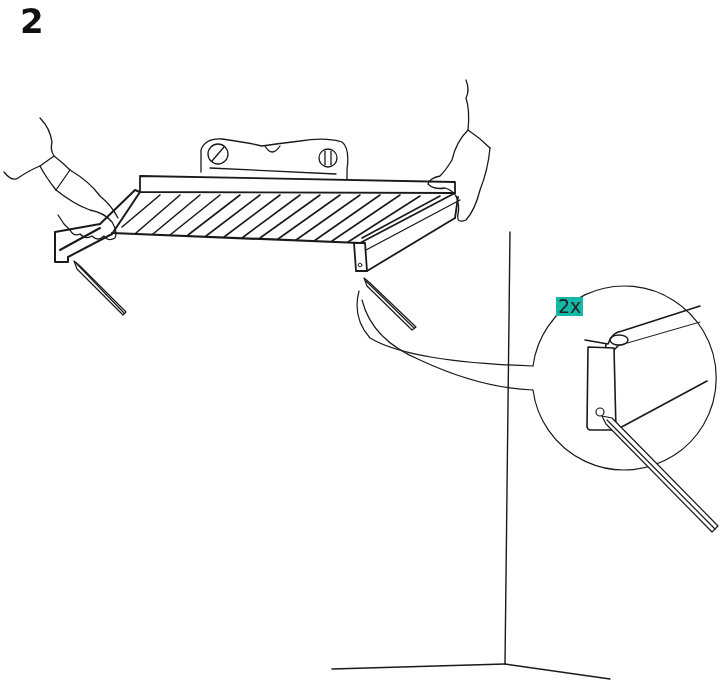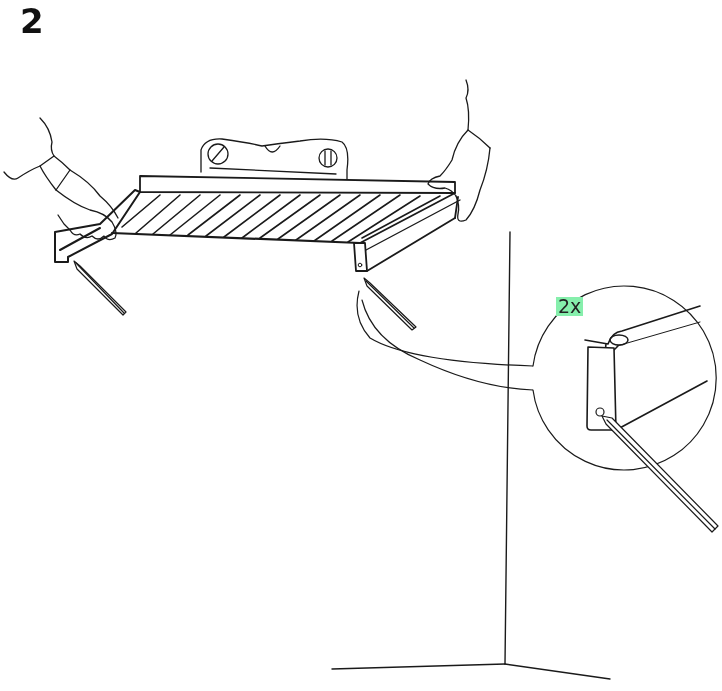--- a/index.html
+++ b/index.html
@@ -5,21 +5,21 @@
   html, body { margin: 0; padding: 0; background: #ffffff; }
   body { width: 722px; height: 691px; position: relative; overflow: hidden; font-family: "DejaVu Sans", sans-serif; }
   .step-number {
     position: absolute; left: 20px; top: 4px;
     font-family: "DejaVu Sans", sans-serif; font-weight: bold; font-size: 34px;
     color: #111111; line-height: 1;
   }
   .qty-label {
     position: absolute; left: 556px; top: 297px;
     font-family: "DejaVu Sans", sans-serif; font-size: 19px; color: #222222; line-height: 1;
-    background: #86efac; padding: 0 2px;
+    background: #14b8a6; padding: 0 2px;
   }
   svg.art { position: absolute; left: 0; top: 0; }
 </style>
 </head>
 <body>
 
 <div class="step-number">2</div>
 
 <svg class="art" width="722" height="691" viewBox="0 0 722 691" fill="none" stroke="#1a1a1a" stroke-width="1.4" stroke-linejoin="round" stroke-linecap="round">
 

